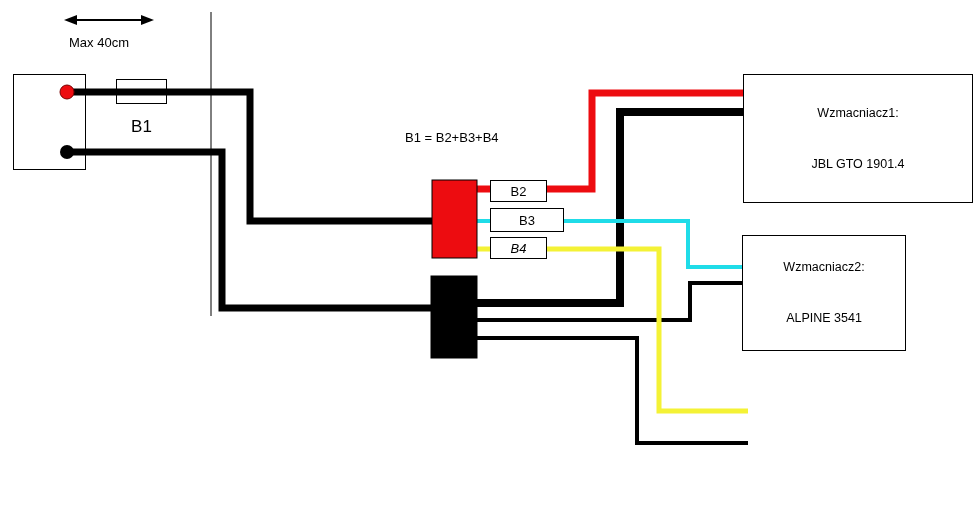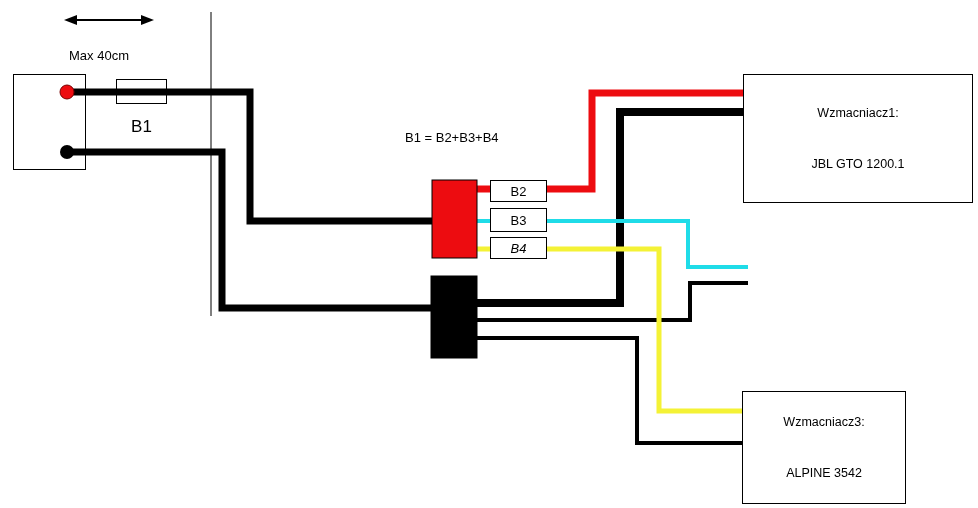--- a/index.html
+++ b/index.html
@@ -91,38 +91,38 @@
 
     <circle cx="67" cy="92" r="7" stroke="#7a0000" stroke-width="1" fill="#ED0C10"></circle>
     <circle cx="67" cy="152" r="7" fill="#000000"></circle>
   </svg>
 
   <div class="box transparent-box" style="left:13px; top:74px; width:73px; height:96px;"></div>
 
   <div class="box transparent-box" style="left:116px; top:79px; width:51px; height:25px;"></div>
   <div class="centered-label" style="left:116px; top:117px; width:51px;">B1</div>
 
-  <div class="float-label" style="left:69px; top:48px;">Max 40cm</div>
+  <div class="float-label" style="left:69px; top:35px;">Max 40cm</div>
 
   <div class="float-label" style="left:405px; top:130px;">B1 = B2+B3+B4</div>
 
   <div class="box white-box fuse-small" style="left:490px; top:180px; width:57px; height:22px;">
     <span>B2</span>
   </div>
-  <div class="box white-box fuse-small" style="left:490px; top:208px; width:57px; height:24px;">
+  <div class="box white-box fuse-small" style="left:490px; top:208px; width:74px; height:24px;">
     <span>B3</span>
   </div>
   <div class="box white-box fuse-small" style="left:490px; top:237px; width:57px; height:22px;font-style:italic;">
     <span>B4</span>
   </div>
 
   <div class="box white-box amp-box" style="left:743px; top:74px; width:230px; height:129px;">
     <span>Wzmacniacz1:</span>
-    <span>JBL GTO 1200.1</span>
+    <span>JBL GTO 1901.4</span>
   </div>
 
+  <div class="box white-box amp-box" style="left:742px; top:235px; width:164px; height:116px;">
+    <span>Wzmacniacz2:</span>
+    <span>ALPINE 3541</span>
+  </div>
 
-  <div class="box white-box amp-box" style="left:742px; top:391px; width:164px; height:113px;">
-    <span>Wzmacniacz3:</span>
-    <span>ALPINE 3542</span>
-  </div>
 
 </div>
 
 </body></html>

